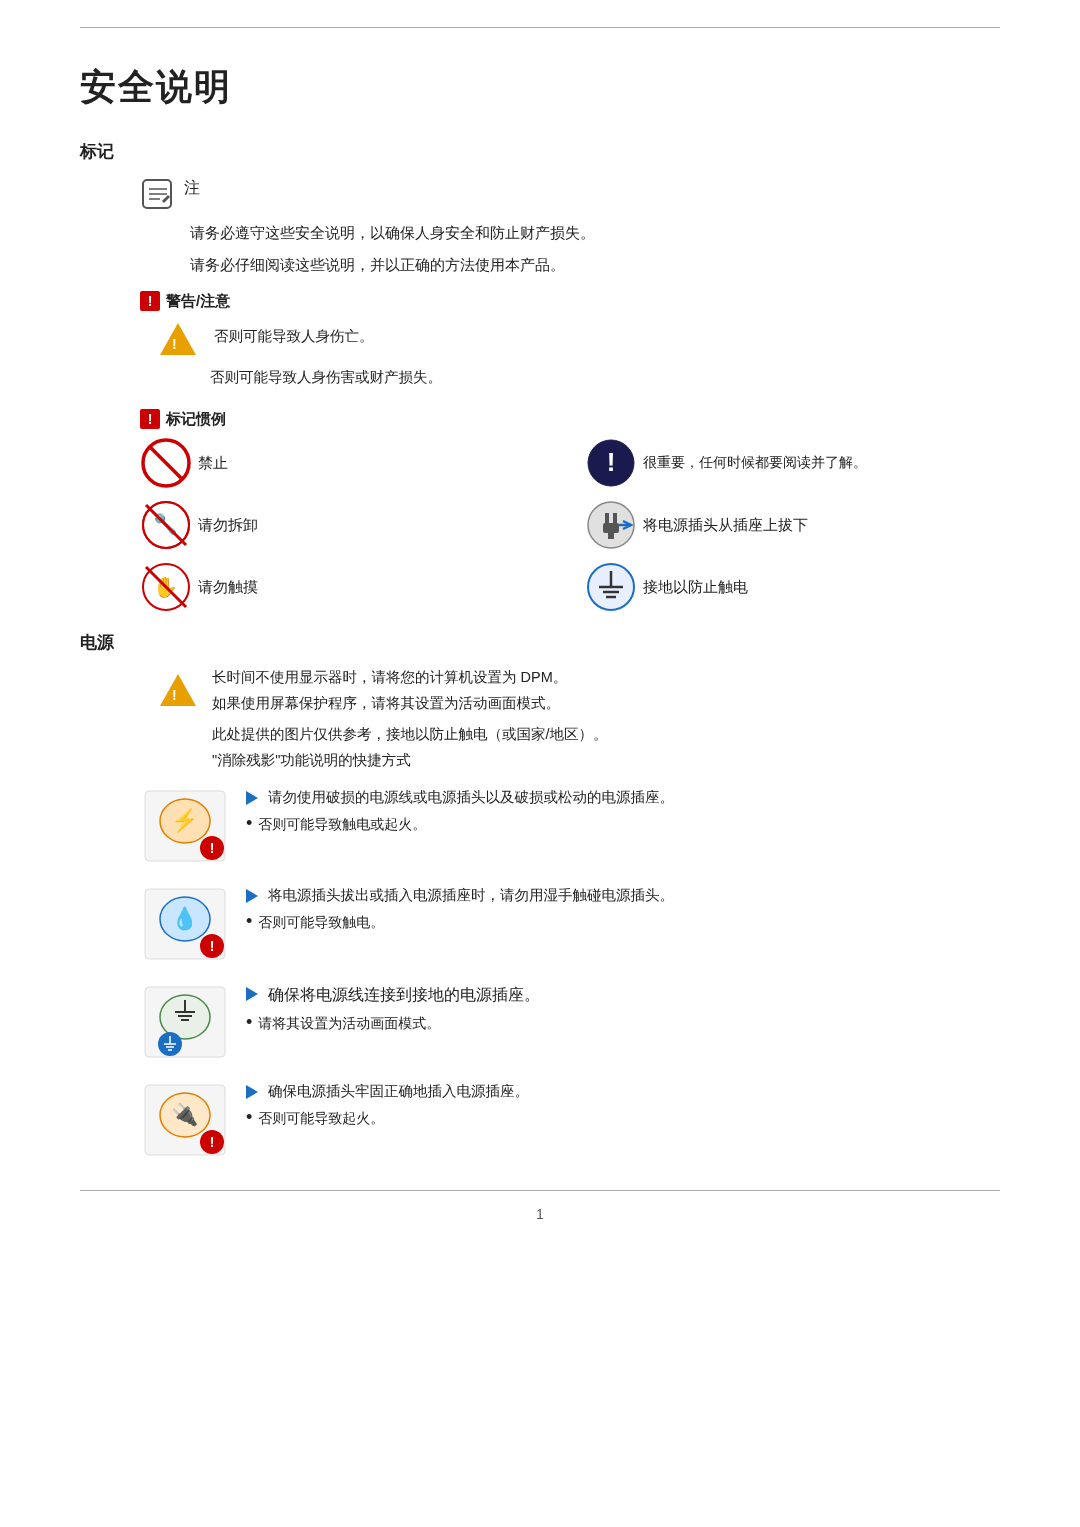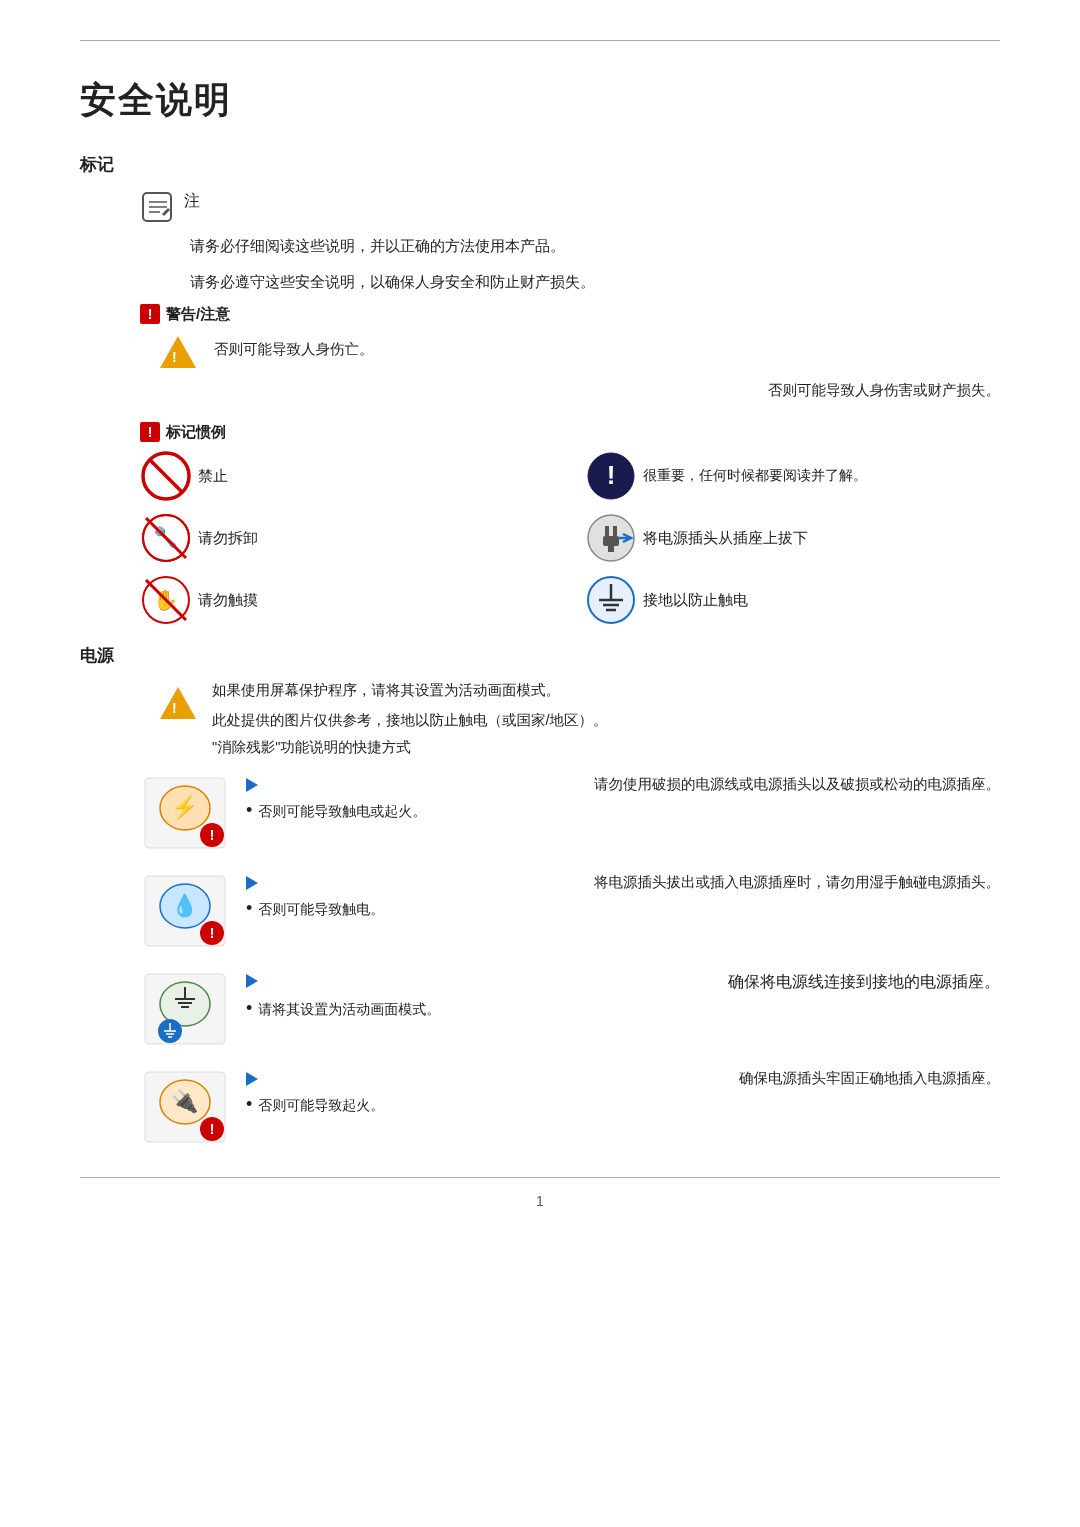--- a/index.html
+++ b/index.html
@@ -7,21 +7,21 @@
       font-family: "SimSun", "STSong", "Microsoft YaHei", sans-serif;
       background: #fff;
       color: #222;
       font-size: 15px;
       line-height: 1.6;
     }
     .page {
       width: 1080px;
       min-height: 1527px;
       background: #fff;
-      padding: 40px 80px 60px 80px;
+      padding: 27px 80px 60px 80px;
       position: relative;
     }
     .top-line {
       border-top: 1.5px solid #aaa;
       margin-bottom: 30px;
     }
     .page-title {
       font-size: 36px;
       font-weight: bold;
       margin-bottom: 22px;
@@ -132,21 +132,20 @@
       position: relative;
     }
     .instr-content {
       flex: 1;
     }
     .instr-content .main-line {
       display: flex;
       align-items: flex-start;
       gap: 10px;
       margin-bottom: 4px;
-      justify-content: space-between;
     }
     .blue-arrow {
       display: inline-block;
       width: 0;
       height: 0;
       border-top: 7px solid transparent;
       border-bottom: 7px solid transparent;
       border-left: 12px solid #1a6fc4;
       flex-shrink: 0;
       margin-top: 5px;
@@ -195,41 +194,41 @@
         <line x1="9" y1="17" x2="27" y2="17" stroke="#555" stroke-width="1.5"></line>
         <line x1="9" y1="22" x2="20" y2="22" stroke="#555" stroke-width="1.5"></line>
         <path d="M22 24 L28 18 L30 20 L24 26 Z" fill="#555"></path>
       </svg>
     </div>
     <div>
       <span style="font-size:16px;">注</span>
     </div>
   </div>
 
+  <div style="margin-left:110px; margin-bottom:8px;">
+    <p style="font-size:15px;">请务必遵守这些安全说明，以确保人身安全和防止财产损失。</p>
+  </div>
   <div style="margin-left:110px; margin-bottom:12px;">
     <p style="font-size:15px;">请务必仔细阅读这些说明，并以正确的方法使用本产品。</p>
-  </div>
-  <div style="margin-left:110px; margin-bottom:8px;">
-    <p style="font-size:15px;">请务必遵守这些安全说明，以确保人身安全和防止财产损失。</p>
   </div>
 
   <div class="warning-label">
     <span class="red-exclaim">!</span>
     <span>警告/注意</span>
   </div>
 
   <div class="warning-block">
     <div style="margin-left:20px; margin-right:10px;">
       <div class="triangle-icon"></div>
     </div>
     <div style="padding-top:6px;">
       <p style="font-size:14.5px;">否则可能导致人身伤亡。</p>
     </div>
   </div>
-  <div style="margin-bottom:18px;text-align:right;">
+  <div style="margin-left:130px; margin-bottom:18px;">
     <p style="font-size:14.5px;">否则可能导致人身伤害或财产损失。</p>
   </div>
 
   <div class="warning-label">
     <span class="red-exclaim">!</span>
     <span>标记惯例</span>
   </div>
 
   <div class="symbol-grid">
 
@@ -299,20 +298,21 @@
 
   <div class="section-label" style="margin-top:10px;">
     <span>电源</span>
   </div>
 
   <div style="display:flex; align-items:flex-start; gap:16px; margin-left:80px; margin-bottom:14px;">
     <div style="flex-shrink:0; margin-top:4px;">
       <div class="triangle-icon"></div>
     </div>
     <div>
+      <p style="font-size:14.5px; margin-bottom:3px;">长时间不使用显示器时，请将您的计算机设置为 DPM。</p>
       <p style="font-size:14.5px; margin-bottom:7px;">如果使用屏幕保护程序，请将其设置为活动画面模式。</p>
       <p style="font-size:14.5px; margin-bottom:3px;">此处提供的图片仅供参考，接地以防止触电（或国家/地区）。</p>
       <p style="font-size:14.5px;">"消除残影"功能说明的快捷方式</p>
     </div>
   </div>
 
   <div class="instr-row">
     <div class="instr-img-box">
       
       <svg viewBox="0 0 90 80" width="90" height="80">

